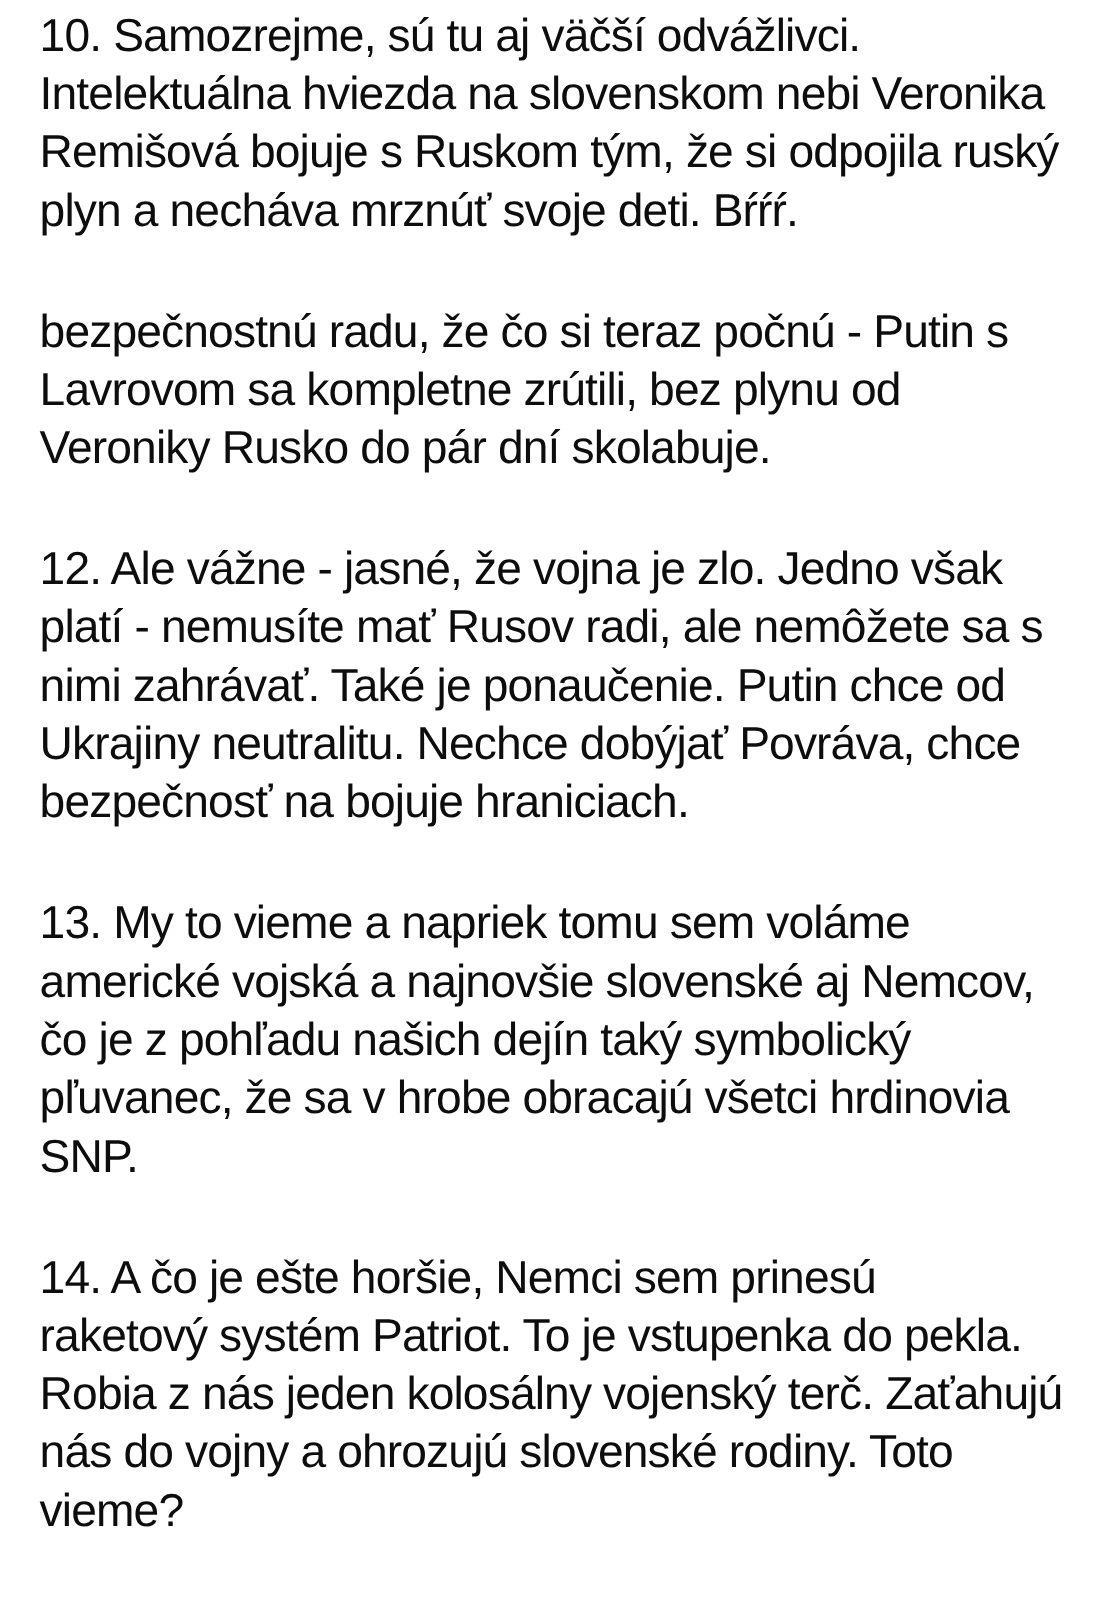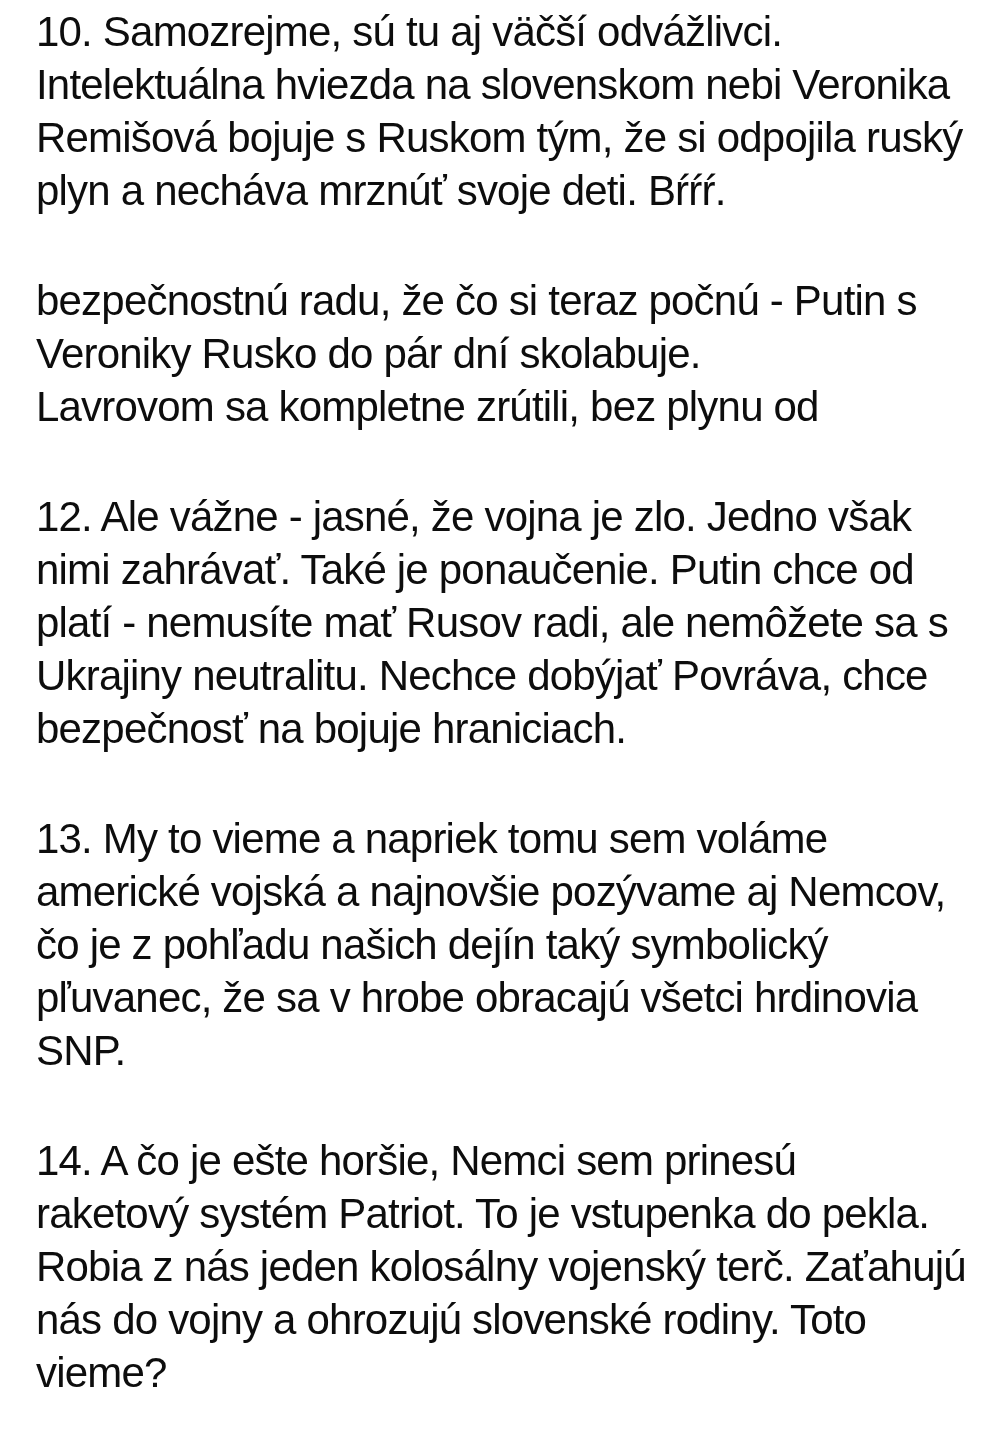--- a/index.html
+++ b/index.html
@@ -36,33 +36,33 @@
 
 <div class="text-content">
     <div class="paragraph">
       <div class="text-line">10. Samozrejme, sú tu aj väčší odvážlivci.</div>
       <div class="text-line">Intelektuálna hviezda na slovenskom nebi Veronika</div>
       <div class="text-line">Remišová bojuje s Ruskom tým, že si odpojila ruský</div>
       <div class="text-line">plyn a necháva mrznúť svoje deti. Bŕŕŕ.</div>
     </div>
     <div class="paragraph">
       <div class="text-line">bezpečnostnú radu, že čo si teraz počnú - Putin s</div>
+      <div class="text-line">Lavrovom sa kompletne zrútili, bez plynu od</div>
       <div class="text-line">Veroniky Rusko do pár dní skolabuje.</div>
-      <div class="text-line">Lavrovom sa kompletne zrútili, bez plynu od</div>
     </div>
     <div class="paragraph">
       <div class="text-line">12. Ale vážne - jasné, že vojna je zlo. Jedno však</div>
+      <div class="text-line">platí - nemusíte mať Rusov radi, ale nemôžete sa s</div>
       <div class="text-line">nimi zahrávať. Také je ponaučenie. Putin chce od</div>
-      <div class="text-line">platí - nemusíte mať Rusov radi, ale nemôžete sa s</div>
       <div class="text-line">Ukrajiny neutralitu. Nechce dobýjať Povráva, chce</div>
       <div class="text-line">bezpečnosť na bojuje hraniciach.</div>
     </div>
     <div class="paragraph">
       <div class="text-line">13. My to vieme a napriek tomu sem voláme</div>
-      <div class="text-line">americké vojská a najnovšie pozývame aj Nemcov,</div>
+      <div class="text-line">americké vojská a najnovšie slovenské aj Nemcov,</div>
       <div class="text-line">čo je z pohľadu našich dejín taký symbolický</div>
       <div class="text-line">pľuvanec, že sa v hrobe obracajú všetci hrdinovia</div>
       <div class="text-line">SNP.</div>
     </div>
     <div class="paragraph">
       <div class="text-line">14. A čo je ešte horšie, Nemci sem prinesú</div>
       <div class="text-line">raketový systém Patriot. To je vstupenka do pekla.</div>
       <div class="text-line">Robia z nás jeden kolosálny vojenský terč. Zaťahujú</div>
       <div class="text-line">nás do vojny a ohrozujú slovenské rodiny. Toto</div>
       <div class="text-line">vieme?</div>

